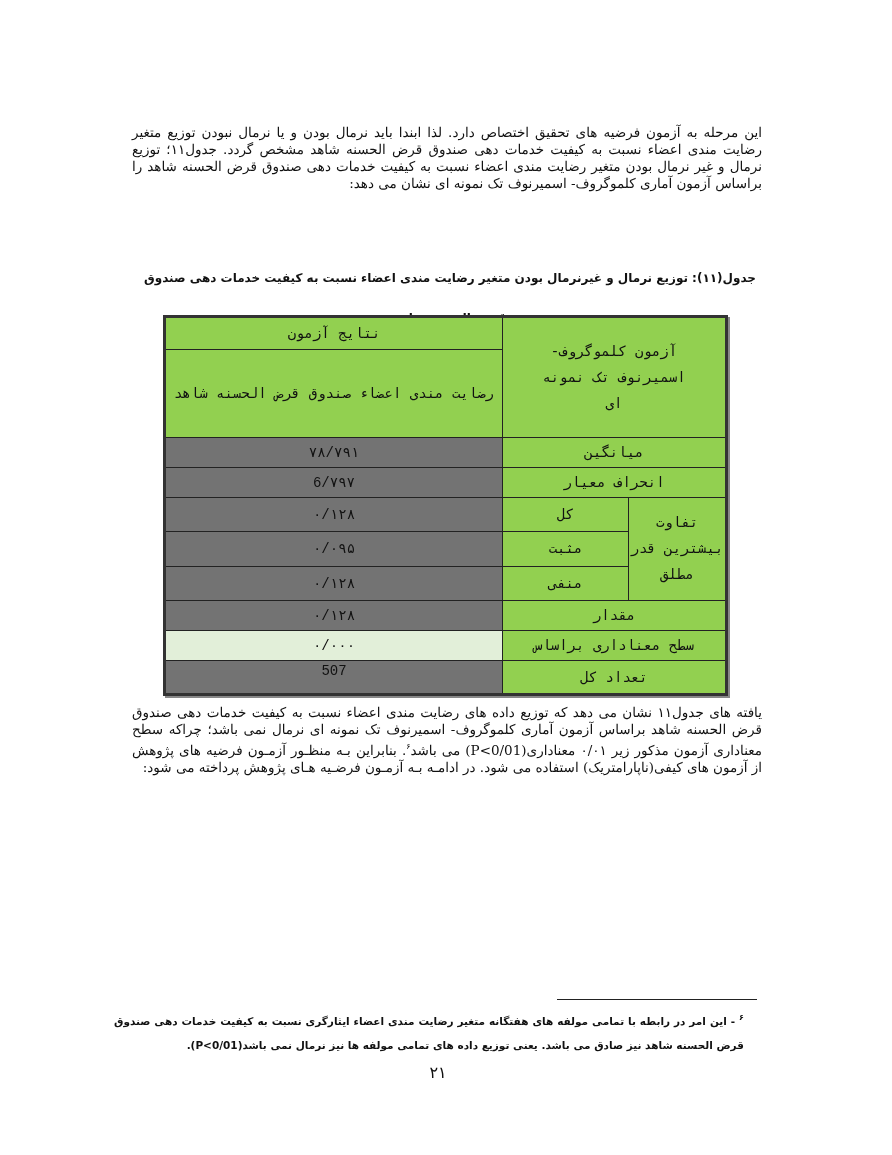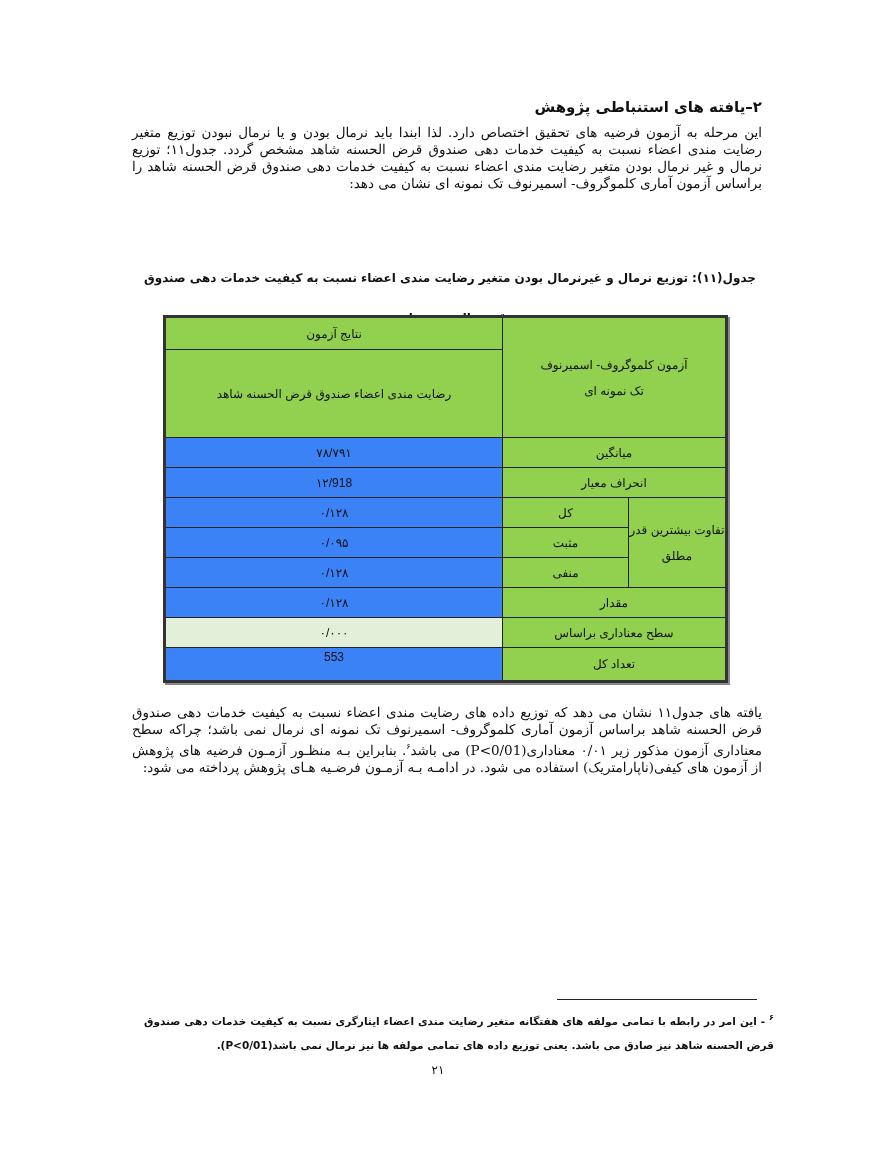--- a/index.html
+++ b/index.html
@@ -10,38 +10,37 @@
   .heading { position:absolute; right:130px; top:98px; width:640px; text-align:right;
              font-family:"DejaVu Sans", sans-serif; font-weight:bold; font-size:15px; }
   .para { position:absolute; right:130px; width:630px; text-align:justify; text-align-last:right;
           font-size:13.5px; line-height:17px; }
   .p1 { top:124px; }
   .caption { position:absolute; left:140px; width:620px; top:258px; text-align:center;
              font-family:"DejaVu Sans", sans-serif; font-weight:bold; font-size:12px; line-height:40px; }
   table.kst { position:absolute; left:163px; top:315px; width:565px; border-collapse:collapse;
               border:3px solid #333; box-shadow:2px 2px 0 #888; }
   table.kst td { border:1.5px solid #222; text-align:center; vertical-align:middle;
-                 font-size:12px; font-family:Liberation Sans, sans-serif; padding:0; }
+                 font-size:14px; font-family:Liberation Mono, monospace; padding:0; }
   td.g { background:#92d050; }
-  td.w { background:#3b82f6; }
+  td.w { background:#737373; }
   td.lg { background:#e2efd9;margin-left:20px; }
   .p2 { top:704px; }
   .fn-rule { position:absolute; left:557px; top:999px; width:200px; height:0; border-top:1px solid #222; }
-  .footnote { position:absolute; right:118px; width:630px; top:1006px; text-align:justify;
+  .footnote { position:absolute; right:148px; width:630px; top:1006px; text-align:justify;
               text-align-last:right; font-family:"DejaVu Sans", sans-serif; font-weight:bold;
               font-size:10.5px; line-height:24px; }
-  .pagenum { position:absolute; left:0; width:876px; top:1063px; text-align:center; font-size:12px; }
+  .pagenum { position:absolute; left:0; width:876px; top:1063px; text-align:center; font-size:16px; }
   sup { font-size:8px; }
 </style>
 </head>
 <body>
 
 <div class="page">
 
-  <div class="heading rtl">۲–یافته های استنباطی پژوهش</div>
 
   <div class="para p1 rtl">این مرحله به آزمون فرضیه های تحقیق اختصاص دارد. لذا ابندا باید نرمال بودن و یا نرمال نبودن توزیع متغیر رضایت مندی اعضاء نسبت به کیفیت خدمات دهی صندوق قرض الحسنه شاهد مشخص گردد. جدول۱۱؛ توزیع نرمال و غیر نرمال بودن متغیر رضایت مندی اعضاء نسبت به کیفیت خدمات دهی صندوق قرض الحسنه شاهد را براساس آزمون آماری کلموگروف- اسمیرنوف تک نمونه ای نشان می دهد:</div>
 
   <div class="caption rtl">جدول(۱۱): توزیع نرمال و غیرنرمال بودن متغیر رضایت مندی اعضاء نسبت به کیفیت خدمات دهی صندوق قرض الحسنه شاهد</div>
 
   <table class="kst rtl">
     <colgroup>
       <col style="width:86px">
         <col style="width:126px">
         <col>
@@ -55,21 +54,21 @@
     </tr>
     <tr style="height:88px">
       <td class="g">رضایت مندی اعضاء صندوق قرض الحسنه شاهد</td>
     </tr>
     <tr style="height:30px">
       <td class="g" colspan="2">میانگین</td>
       <td class="w">۷۸/۷۹۱</td>
     </tr>
     <tr style="height:30px">
       <td class="g" colspan="2">انحراف معیار</td>
-      <td class="w">۱۲/918</td>
+      <td class="w">6/۷۹۷</td>
     </tr>
     <tr style="height:30px">
       <td class="g" rowspan="3">
         <div style="width:96px;margin:12px auto;line-height:26px;">تفاوت بیشترین قدر مطلق</div>
       </td>
       <td class="g">کل</td>
       <td class="w">۰/۱۲۸</td>
     </tr>
     <tr style="height:30px">
       <td class="g">مثبت</td>
@@ -82,21 +81,21 @@
     <tr style="height:30px">
       <td class="g" colspan="2">مقدار</td>
       <td class="w">۰/۱۲۸</td>
     </tr>
     <tr style="height:30px">
       <td class="g" colspan="2">سطح معناداری براساس</td>
       <td class="lg">۰/۰۰۰</td>
     </tr>
     <tr style="height:34px">
       <td class="g" colspan="2">تعداد کل</td>
-      <td class="w" style="vertical-align:top;padding-top:2px;">553</td>
+      <td class="w" style="vertical-align:top;padding-top:2px;">507</td>
     </tr>
   </tbody>
     </table>
 
   <div class="para p2 rtl">
     <span>یافته های جدول۱۱ نشان می دهد که توزیع داده های رضایت مندی اعضاء نسبت به کیفیت خدمات دهی صندوق قرض الحسنه شاهد براساس آزمون آماری کلموگروف- اسمیرنوف تک نمونه ای نرمال نمی باشد؛ چراکه سطح معناداری آزمون مذکور زیر ۰/۰۱ معناداری(P&lt;0/01) می باشد</span><sup>۶</sup><span>. بنابراین بـه منظـور آزمـون فرضیه های پژوهش از آزمون های کیفی(ناپارامتریک) استفاده می شود. در ادامـه بـه آزمـون فرضـیه هـای پژوهش پرداخته می شود:</span>
   </div>
 
   <div class="fn-rule"></div>
 

